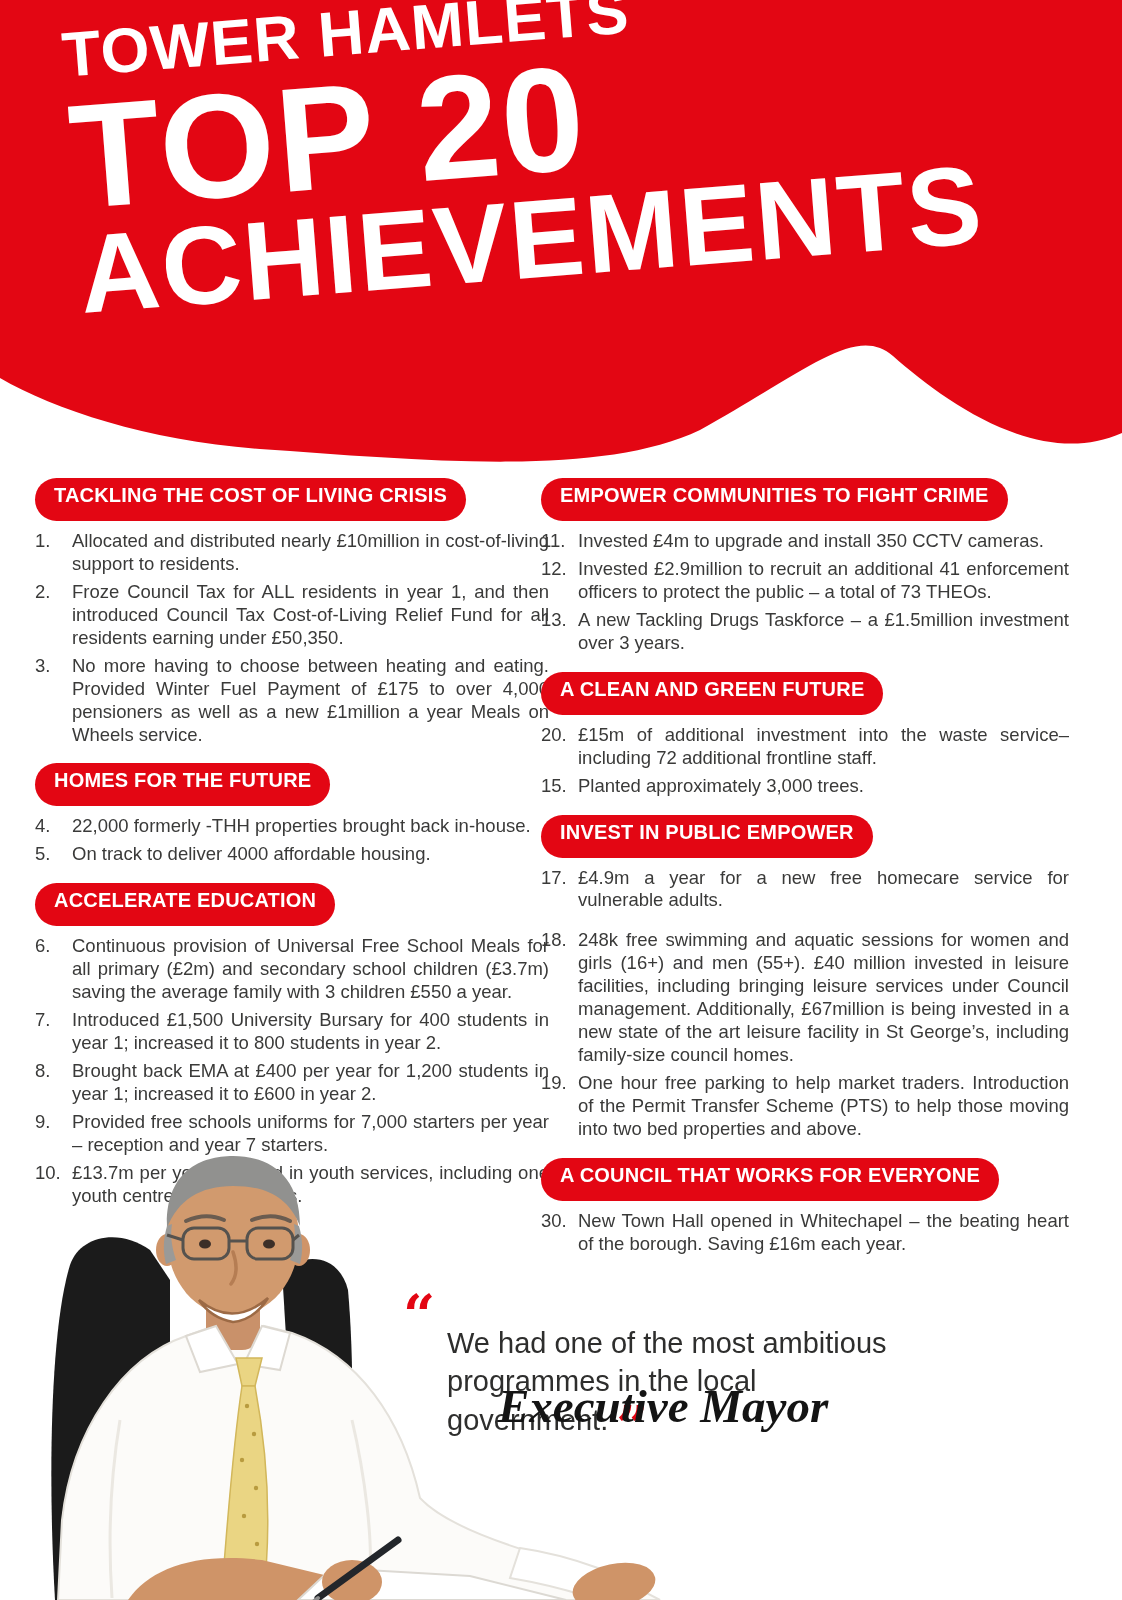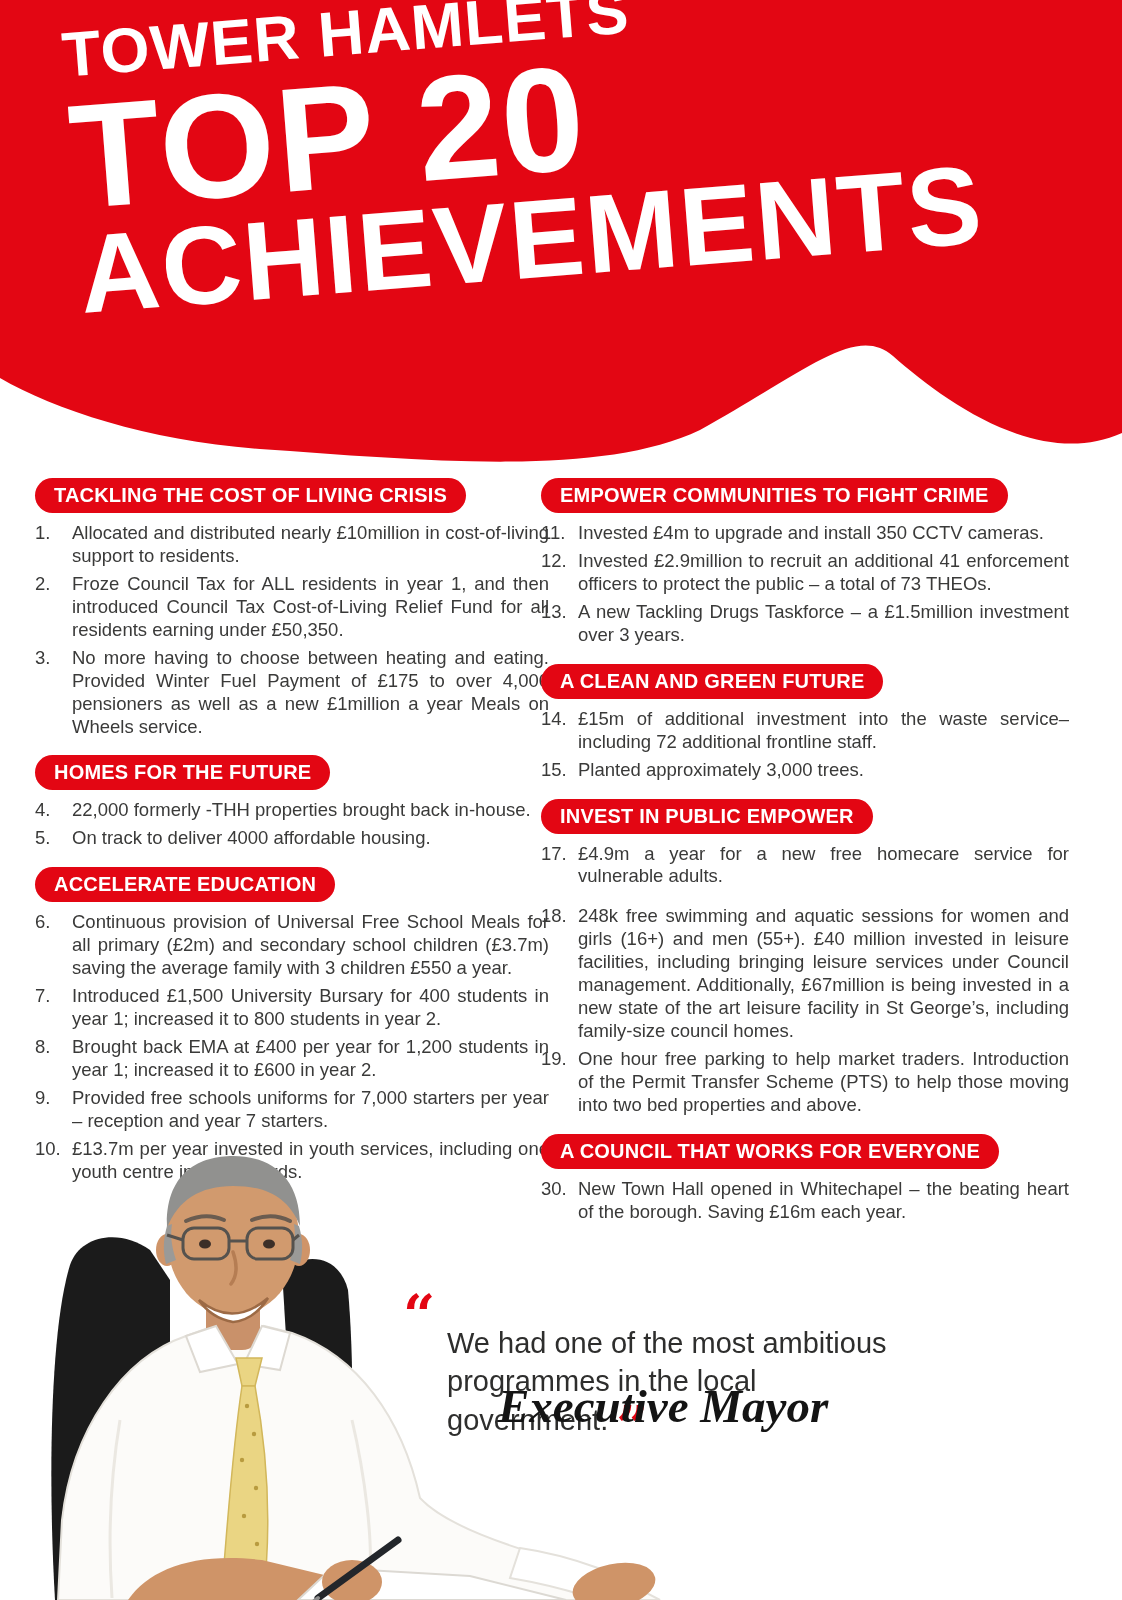--- a/index.html
+++ b/index.html
@@ -20,21 +20,21 @@
   .t1{font-size:63px;line-height:0.95;letter-spacing:1px;}
   .t2{font-size:148px;line-height:0.95;margin-top:2px;letter-spacing:2px;}
   .t3{font-size:111px;line-height:0.95;margin-top:-4px;letter-spacing:2px;}
   
   .col{position:absolute;top:478px;}
   .col-left{left:35px;width:514px;}
   .col-right{left:541px;width:528px;}
   .sec{margin-bottom:17px;}
   .pill{
     display:inline-block;background:var(--red);color:#fff;font-weight:bold;
-    font-size:20px;line-height:1;padding:7px 19px 8px;border-radius:999px;
+    font-size:20px;line-height:1;padding:7px 19px 16px;border-radius:999px;
     letter-spacing:.2px;margin-bottom:9px;
   }
   ol.items{list-style:none;margin:0;padding:0;}
   .item{display:flex;margin-bottom:5px;font-size:18.5px;line-height:1.24;color:var(--ink);}
   .item .num{flex:0 0 37px;}
   .item .txt{flex:1;text-align:justify;}
   
   .quote{position:absolute;left:403px;top:1294px;width:545px;display:flex;}
   .qmark{
     font-family:"DejaVu Serif",serif;font-weight:bold;color:var(--red);
@@ -149,21 +149,21 @@
           <span class="num">13.</span>
           <span class="txt">A new Tackling Drugs Taskforce – a £1.5million investment over 3 years.</span>
         </li>
       </ol>
     </section>
 
     <section class="sec">
       <div class="pill">A CLEAN AND GREEN FUTURE</div>
       <ol class="items">
         <li class="item">
-          <span class="num">14.</span>
+          <span class="num">20.</span>
           <span class="txt">£15m of additional investment into the waste service– including 72 additional frontline staff.</span>
         </li>
         <li class="item">
           <span class="num">15.</span>
           <span class="txt">Planted approximately 3,000 trees.</span>
         </li>
       </ol>
     </section>
 
     <section class="sec">

